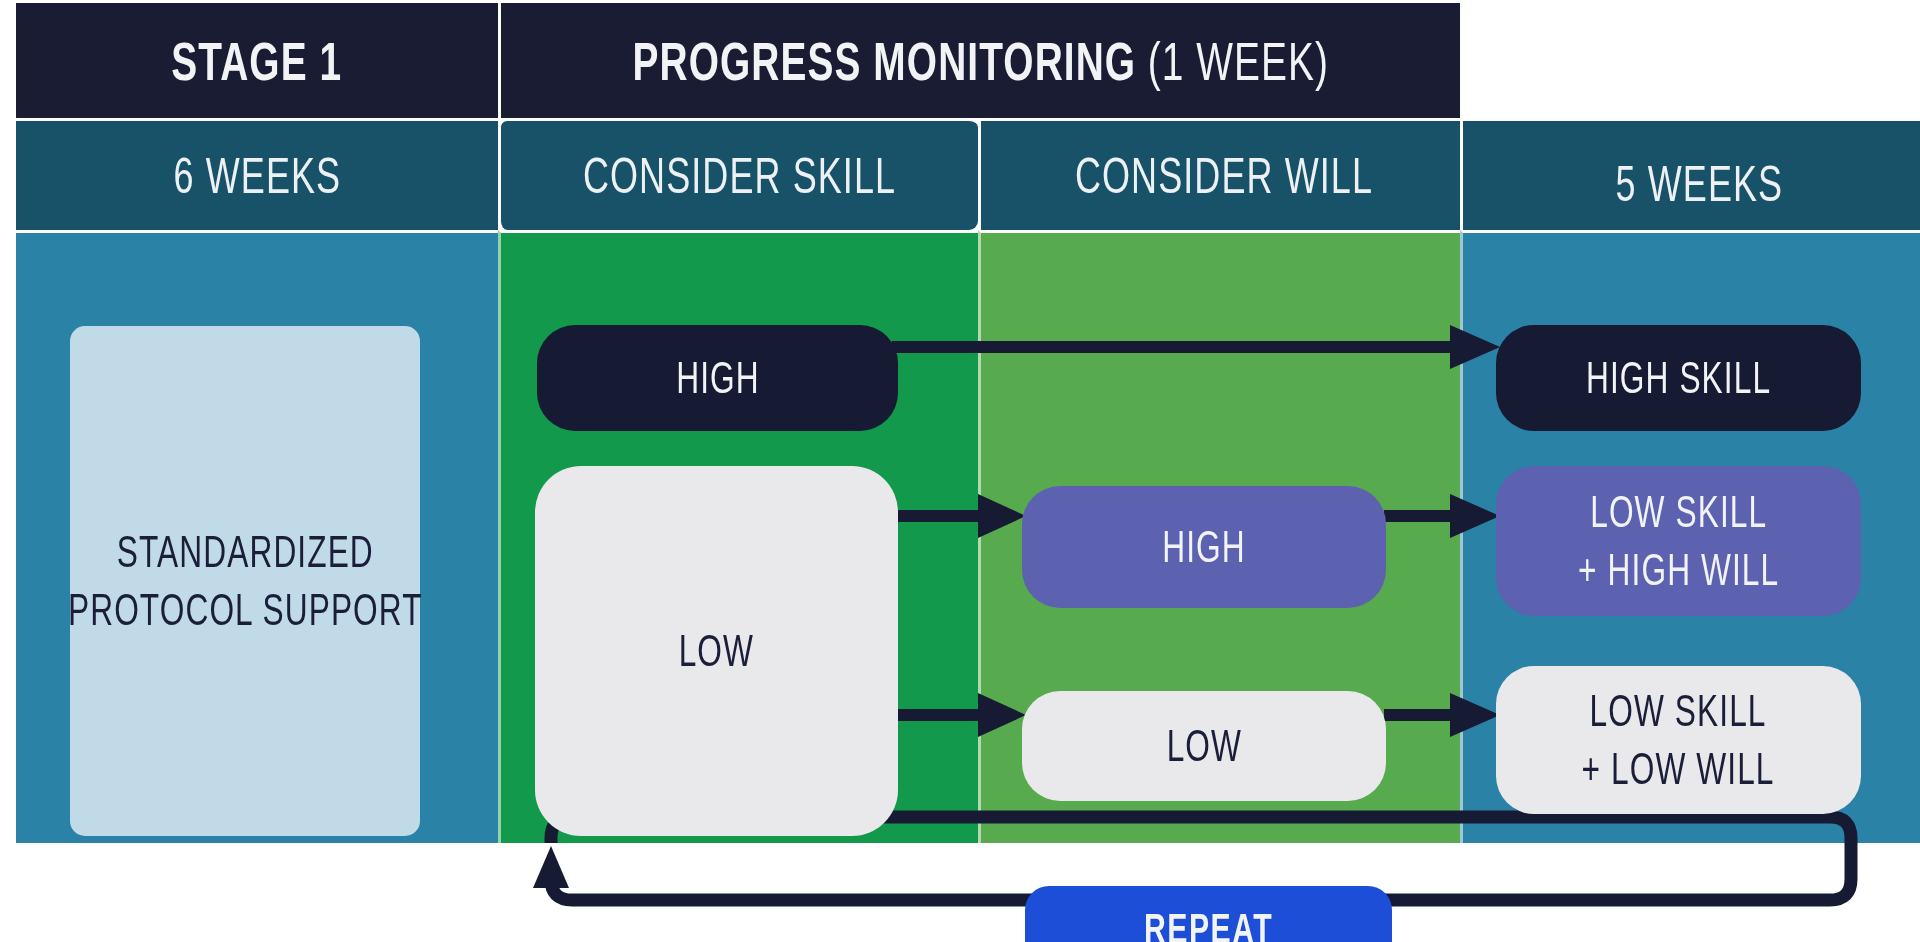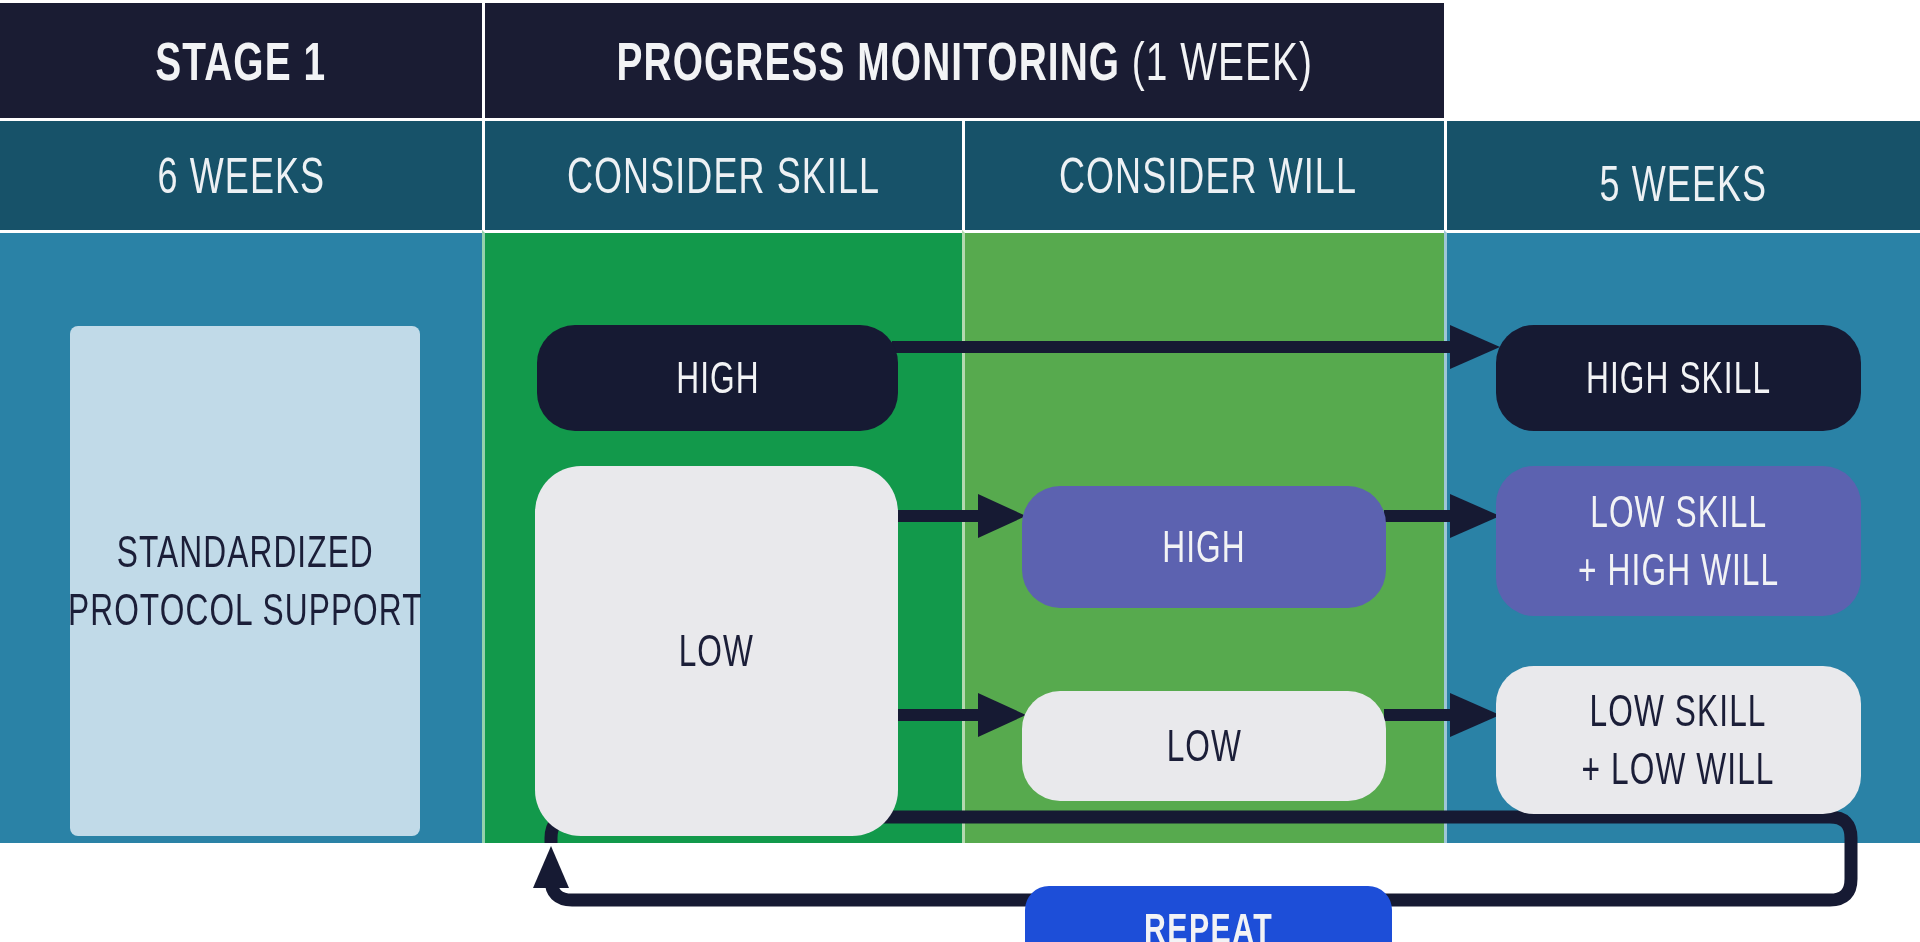--- a/index.html
+++ b/index.html
@@ -1,20 +1,20 @@
 <!DOCTYPE html>
 <html><head>
 <meta charset="utf-8">
 <style>
   * { box-sizing: border-box; }
   html,body { margin:0; padding:0; background:#ffffff; }
   body { font-family:"Liberation Sans","DejaVu Sans",sans-serif; }
 
   .canvas { position:relative; width:1920px; height:942px; background:#ffffff; overflow:hidden; }
-  .abs { position:absolute; }
+  .abs { position:absolute;margin-left:16px; }
   .flexc { display:flex; align-items:center; justify-content:center; }
 
   
   .bg-navy   { background:#1a1c33; }
   .bg-teal   { background:#175269; }
   .bg-blue   { background:#2a82a6; }
   .bg-green  { background:#12994b; }
   .bg-lgreen { background:#57aa4e; }
 
   
@@ -29,21 +29,21 @@
   .hdr1 .light { font-weight:400; margin-left:16px; }
   .hdr2 { font-size:50px; font-weight:400; color:#edf1f4; }
   .boxlabel { font-size:44px; font-weight:400; }
   .two-lines { line-height:1.32; white-space:nowrap; }
   .white-text { color:#f2f3f5; }
   .dark-text  { color:#1b1e38; }
   .repeat-label { font-size:42px; font-weight:700; color:#f2f3f5; letter-spacing:2px; }
 
   
   .rbox { position:absolute; display:flex; align-items:center; justify-content:center; z-index:10;margin-top:31px; }
-  .box-lightblue { background:#c1dae8; border-radius:8px; }
+  .box-lightblue { background:#c1dae8; border-radius:15px; }
   .pill-dark     { background:#161a33; border-radius:38px; }
   .pill-purple   { background:#5c62b0; border-radius:38px; }
   .pill-white    { background:#e9e9ec; border-radius:38px; }
   .box-white-big { background:#e9e9ec; border-radius:46px; }
   .repeat-box    { background:#1d4ed8; border-radius:24px; z-index:12; }
 
   svg.arrows { position:absolute; left:0; top:0; z-index:5; }
 </style>
 </head>
 <body>
@@ -58,21 +58,21 @@
     <div class="cond hdr1">
       <span>PROGRESS MONITORING</span><span class="light">(1 WEEK)</span>
     </div>
   </div>
 
 
   <div class="abs flexc bg-teal sep-top" style="left:0; top:118px; width:482px; height:112px;">
     <div class="cond hdr2">6 WEEKS</div>
   </div>
 
-  <div class="abs flexc bg-teal sep-top sep-left" style="left:482px; top:118px; width:480px; height:112px;">
+  <div class="abs flexc bg-teal sep-top sep-left" style="left:482px; top:118px; width:480px; height:112px;border-radius:9px;">
     <div class="cond hdr2">CONSIDER SKILL</div>
   </div>
 
   <div class="abs flexc bg-teal sep-top sep-left" style="left:962px; top:118px; width:490px; height:112px;">
     <div class="cond hdr2">CONSIDER WILL</div>
   </div>
 
   <div class="abs flexc bg-teal sep-top sep-left" style="left:1444px; top:118px; width:476px; height:128px;">
     <div class="cond hdr2">5 WEEKS</div>
   </div>

